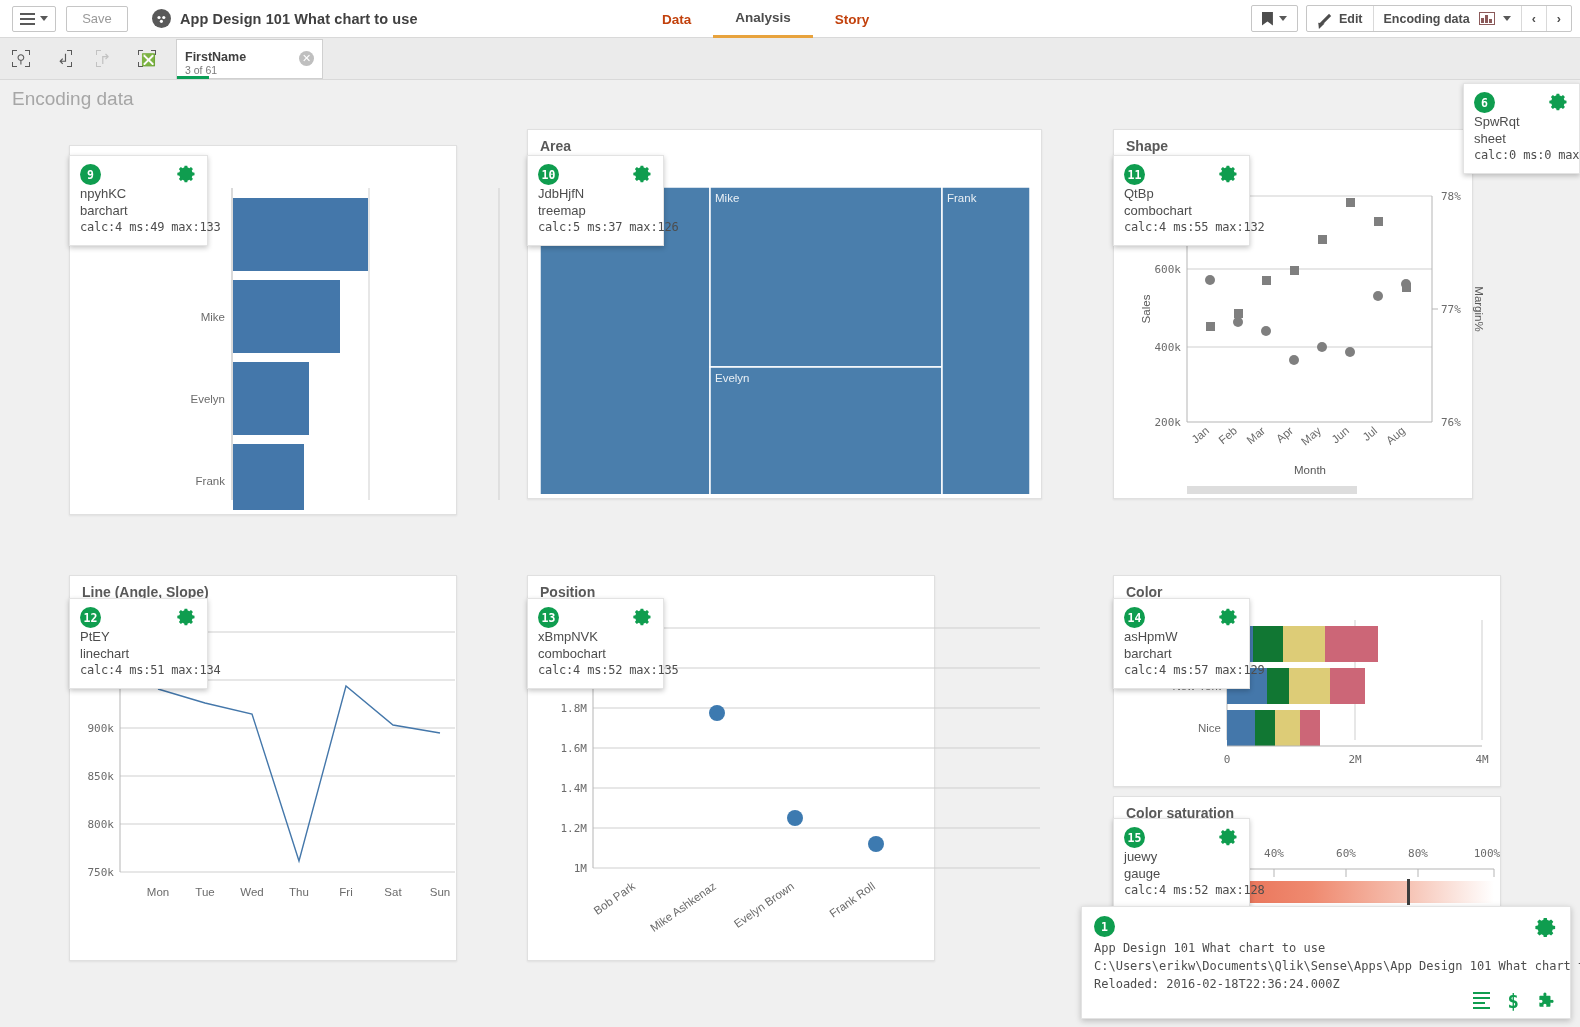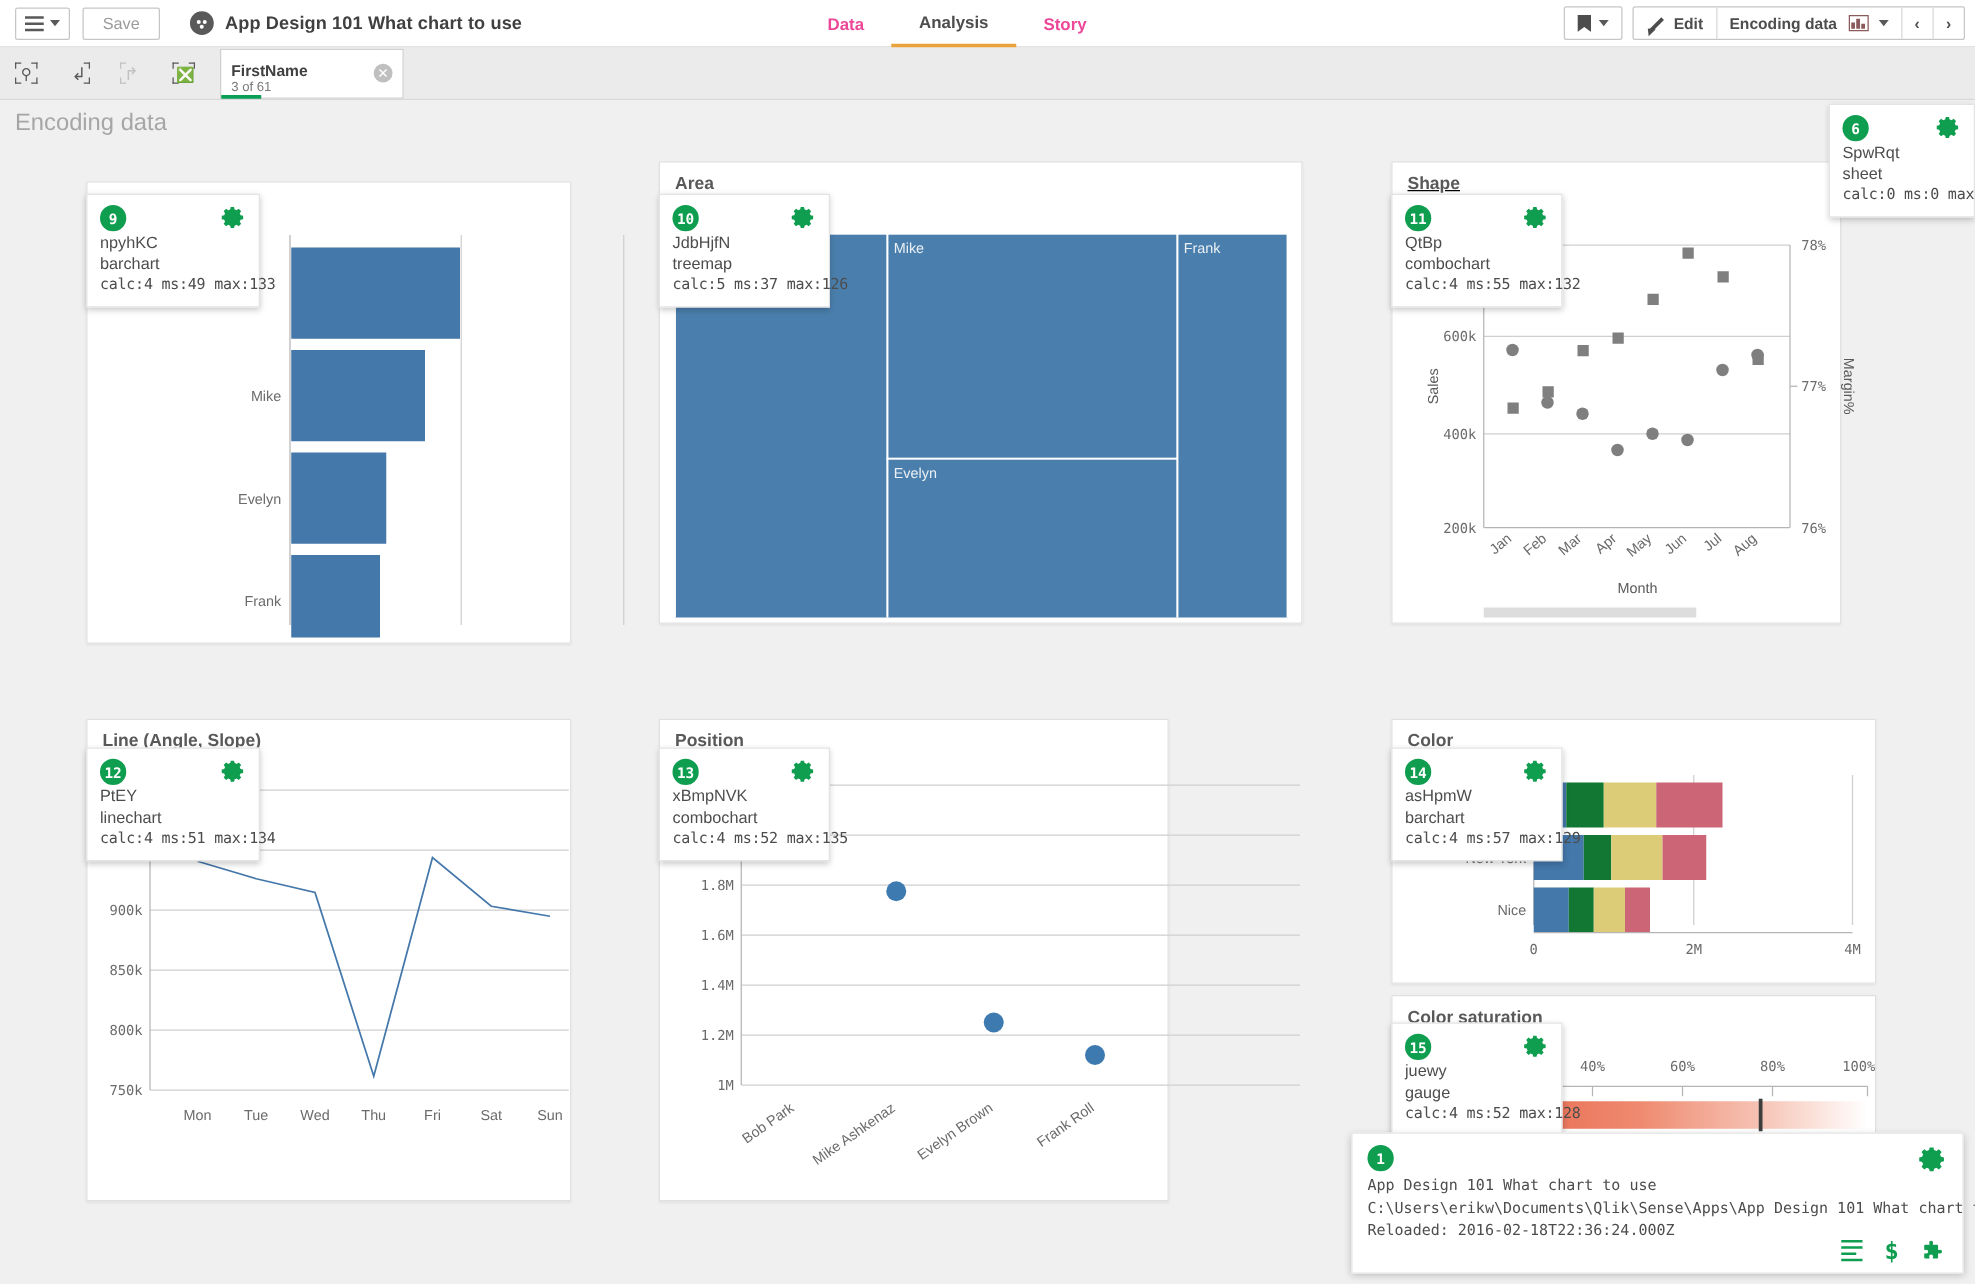--- a/index.html
+++ b/index.html
@@ -29,21 +29,21 @@
   .save-btn { margin-left: 10px; width: 62px; color:#9a9a9a; }
   .app-dot {
     margin-left: 24px; width: 19px; height: 19px; border-radius: 50%;
     background: #595959; display:flex; align-items:center; justify-content:center;
   }
   .app-title { margin-left: 9px; font-size: 14.5px; font-weight: bold; color: #404040; letter-spacing:0.1px;}
 
   .nav-tabs { position:absolute; left: 640px; top:0; height:38px; display:flex; }
   .nav-tab {
     padding: 0 22px; height: 38px; display:flex; align-items:center;
-    font-size: 13.5px; color:#ec4899; cursor:pointer; font-weight: bold;
+    font-size: 13.5px; color:#c2410c; cursor:pointer; font-weight: bold;
   }
   .nav-tab.active { color:#4d4d4d; border-bottom: 3px solid #e8a33d; }
 
   .top-right { position:absolute; right: 8px; top: 5px; display:flex; align-items:flex-start; gap:8px; }
   .grp { display:flex; border:1px solid #c6c6c6; border-radius:2px; height:27px; background:#fff; overflow:hidden; }
   .grp > div { display:flex; align-items:center; justify-content:center; padding: 0 10px; border-left:1px solid #d9d9d9; font-size:12.5px; color:#4d4d4d; cursor:pointer; font-weight:bold;}
   .grp > div:first-child { border-left:none; }
   .bookmark-ico { width:11px; height:14px; background:#4d4d4d;
       clip-path: polygon(0 0,100% 0,100% 100%,50% 72%,0 100%); }
   .pencil-ico { width:14px;height:14px; position:relative; }
@@ -278,21 +278,21 @@
         <rect x="182" y="33" width="232" height="180" fill="#4a7eac"></rect>
         <rect x="182" y="213" width="232" height="132" fill="#4a7eac"></rect>
         <rect x="414" y="33" width="88" height="312" fill="#4a7eac"></rect>
       </g>
       <text class="tm-lbl" x="187" y="48">Mike</text>
       <text class="tm-lbl" x="187" y="228">Evelyn</text>
       <text class="tm-lbl" x="419" y="48">Frank</text>
     </svg>
   </div>
 
-  <div class="card" style="left:1113px; top:9px; width:360px; height:370px;text-decoration:underline;">
+  <div class="card" style="left:1113px; top:9px; width:360px; height:370px;">
     <div class="card-title">Shape</div>
     <svg width="386" height="340" viewBox="0 0 386 340">
 
       <line class="gridline" x1="73" y1="42" x2="318" y2="42"></line>
       <line class="gridline" x1="73" y1="115" x2="318" y2="115"></line>
       <line class="gridline" x1="73" y1="193" x2="318" y2="193"></line>
       <line class="axisline" x1="73" y1="42" x2="73" y2="268"></line>
       <line class="axisline" x1="318" y1="42" x2="318" y2="268"></line>
       <line class="axisline" x1="73" y1="268" x2="318" y2="268"></line>
 

